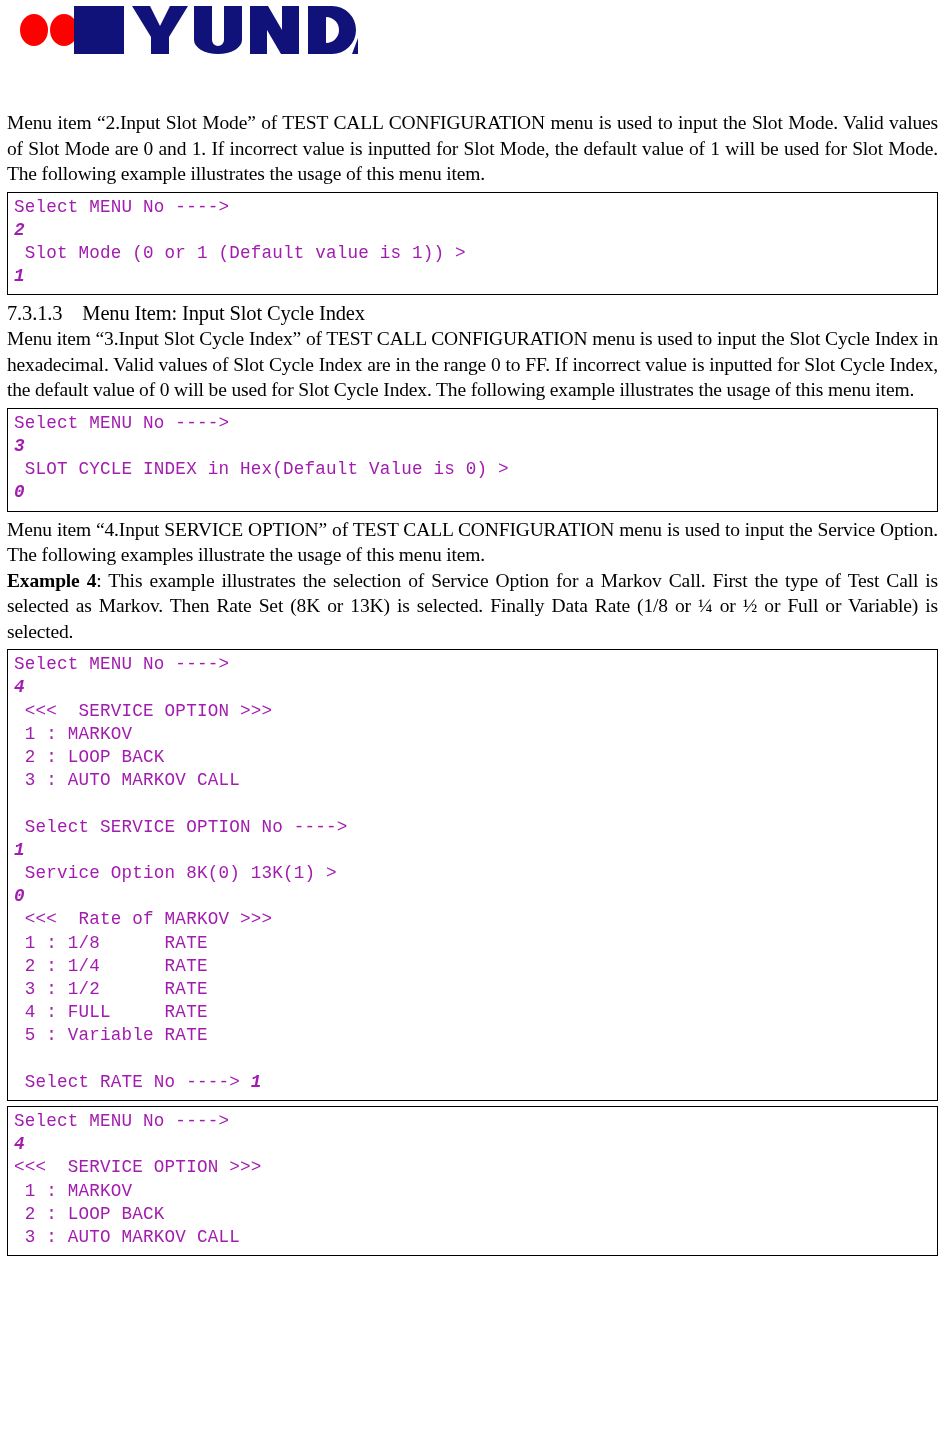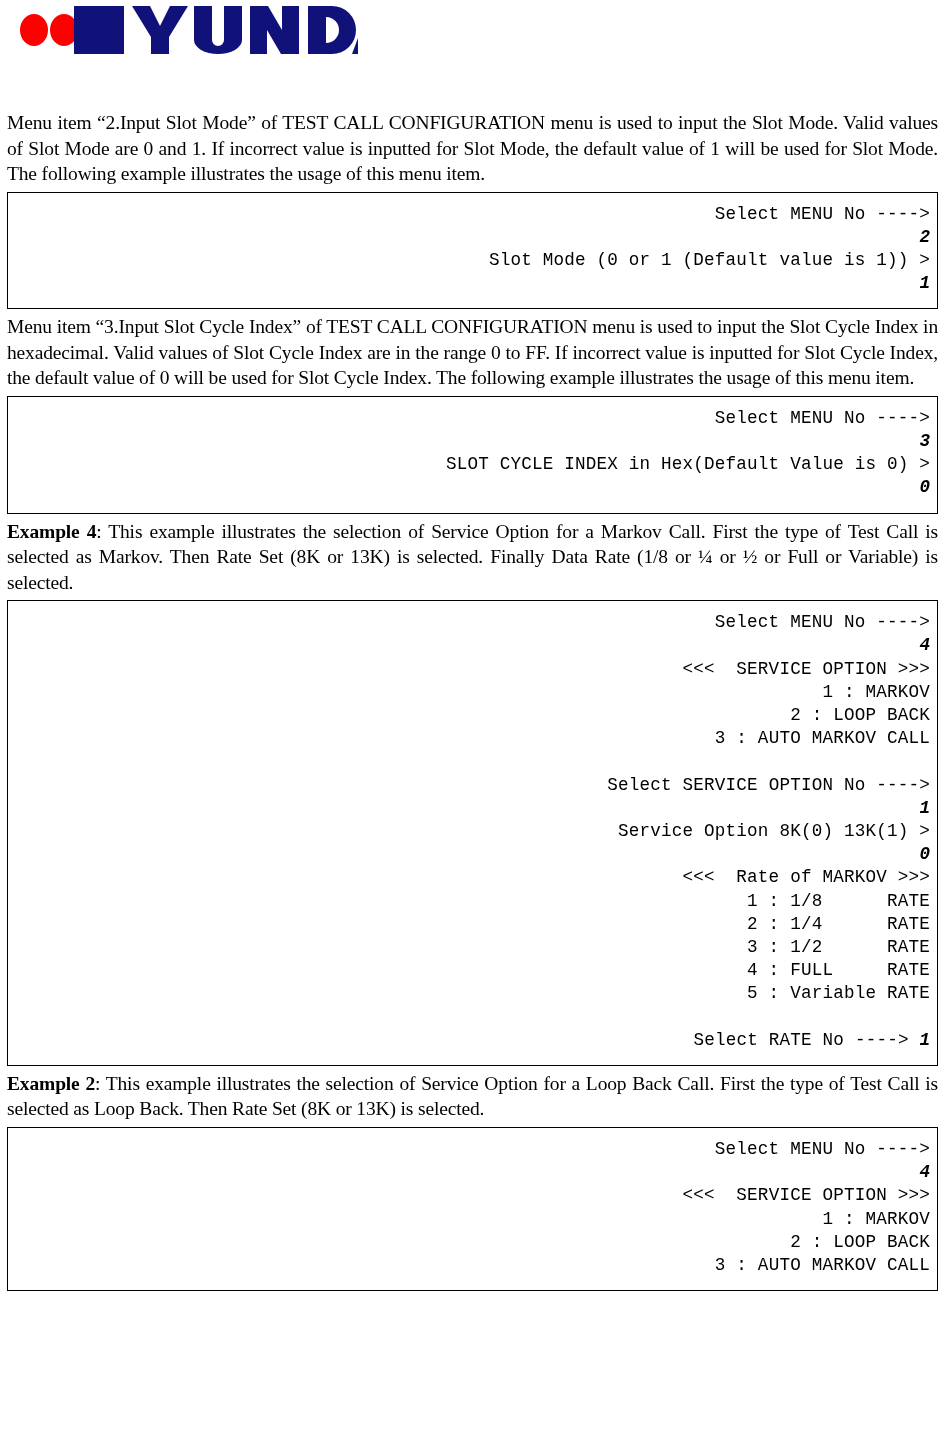--- a/index.html
+++ b/index.html
@@ -64,28 +64,27 @@
 
   
   .codebox {
     border: 1.3px solid #000000;
     margin: 5px 0 5px 0;
     padding: 3px 0 6px 6px;
     box-sizing: border-box;
     background: #ffffff;
   }
   pre.code {
-    margin: 7px;
+    margin: 0;
     font-family: "Liberation Mono", "DejaVu Sans Mono", monospace;
     font-size: 17.6px;
     line-height: 23.2px;
     letter-spacing: 0.2px;
     white-space: pre;
-    color: #000000;
-    text-align: right;
+    color: #a21caf;
   }
   pre.code b {
     font-weight: bold;
     font-style: italic;
     letter-spacing: 0;
   }
 
   
   .footer {
     position: absolute;
@@ -129,31 +128,35 @@
 
     <p class="para">Menu item “2.Input Slot Mode” of TEST CALL CONFIGURATION menu is used to input the Slot Mode. Valid values of Slot Mode are 0 and 1. If incorrect value is inputted for Slot Mode, the default value of 1 will be used for Slot Mode. The following example illustrates the usage of this menu item.</p>
 
     <div class="codebox">
       <pre class="code">Select MENU No ----&gt;
 <b>2</b>
  Slot Mode (0 or 1 (Default value is 1)) &gt;
 <b>1</b></pre>
     </div>
 
+    <h3 class="heading">
+      <span class="num">7.3.1.3</span><span>Menu Item: Input Slot Cycle Index</span>
+    </h3>
 
     <p class="para">Menu item “3.Input Slot Cycle Index” of TEST CALL CONFIGURATION menu is used to input the Slot Cycle Index in hexadecimal. Valid values of Slot Cycle Index are in the range 0 to FF. If incorrect value is inputted for Slot Cycle Index, the default value of 0 will be used for Slot Cycle Index. The following example illustrates the usage of this menu item.</p>
 
     <div class="codebox">
       <pre class="code">Select MENU No ----&gt;
 <b>3</b>
  SLOT CYCLE INDEX in Hex(Default Value is 0) &gt;
 <b>0</b></pre>
     </div>
 
 
+    <p class="para">Menu item “4.Input SERVICE OPTION” of TEST CALL CONFIGURATION menu is used to input the Service Option. The following examples illustrate the usage of this menu item.</p>
 
     <p class="para"><span class="ex-label">Example 4</span><span>: This example illustrates the selection of Service Option for a Markov Call. First the type of Test Call is selected as Markov. Then Rate Set (8K or 13K) is selected. Finally Data Rate (1/8 or ¼ or ½ or Full or Variable) is selected.</span></p>
 
     <div class="codebox">
       <pre class="code">Select MENU No ----&gt;
 <b>4</b>
  &lt;&lt;&lt;  SERVICE OPTION &gt;&gt;&gt;
  1 : MARKOV
  2 : LOOP BACK
  3 : AUTO MARKOV CALL
@@ -165,21 +168,20 @@
  &lt;&lt;&lt;  Rate of MARKOV &gt;&gt;&gt;
  1 : 1/8      RATE
  2 : 1/4      RATE
  3 : 1/2      RATE
  4 : FULL     RATE
  5 : Variable RATE
 
  Select RATE No ----&gt; <b>1</b></pre>
     </div>
 
-    <p class="para"><span class="ex-label">Example 2</span><span>: This example illustrates the selection of Service Option for a Loop Back Call. First the type of Test Call is selected as Loop Back. Then Rate Set (8K or 13K) is selected.</span></p>
 
     <div class="codebox">
       <pre class="code">Select MENU No ----&gt;
 <b>4</b>
 &lt;&lt;&lt;  SERVICE OPTION &gt;&gt;&gt;
  1 : MARKOV
  2 : LOOP BACK
  3 : AUTO MARKOV CALL</pre>
     </div>
 

